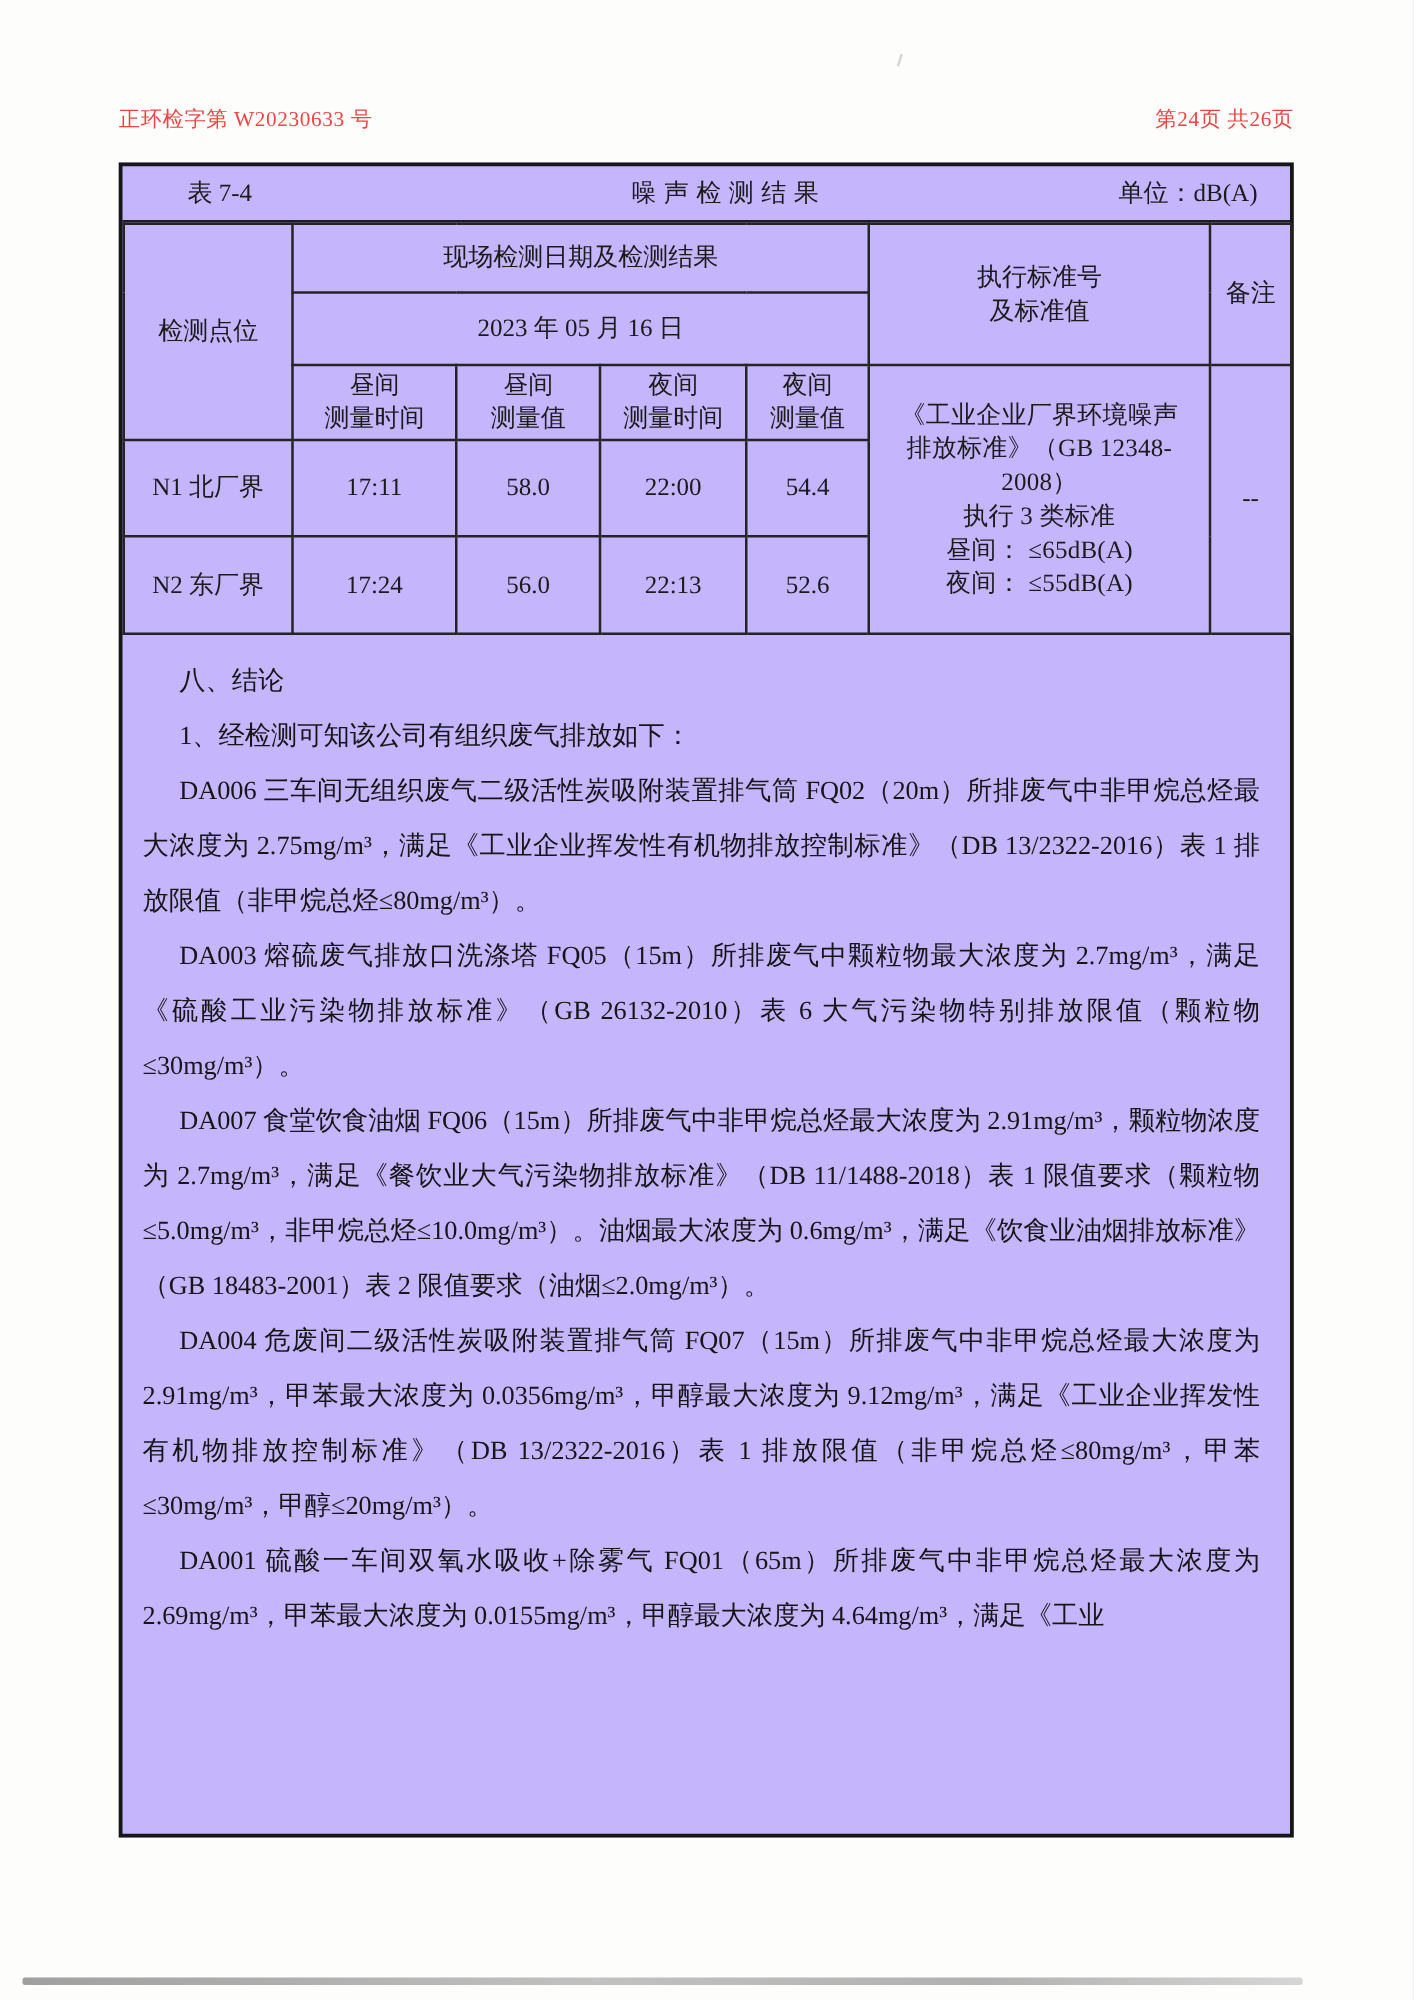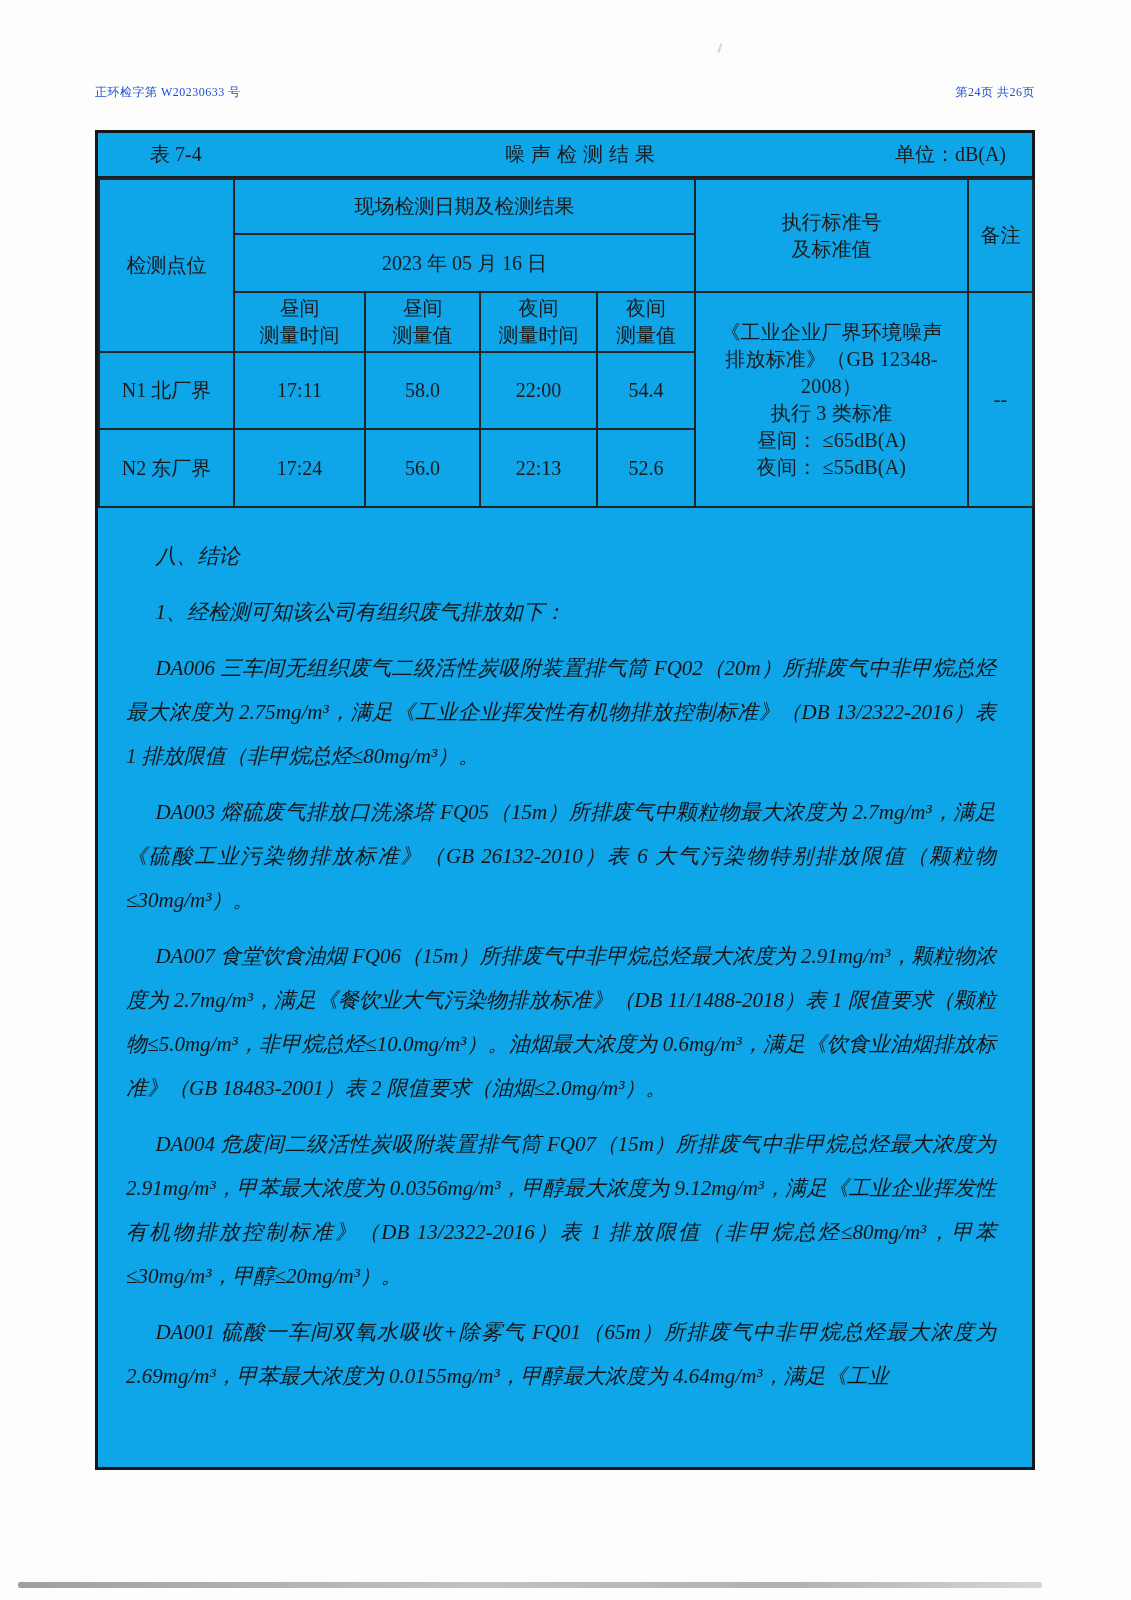--- a/index.html
+++ b/index.html
@@ -5,25 +5,25 @@
   html,body{margin:0;padding:0;}
   body{
     width:1131px;height:1600px;position:relative;overflow:hidden;
     background:#fdfdfb;
     font-family:"Liberation Serif","DejaVu Serif",serif;
     color:#1b1b1b;
   }
   .page-header{
     position:absolute;left:95px;top:84px;width:940px;
     display:flex;justify-content:space-between;
-    font-size:12px;letter-spacing:.5px;color:#1d4ed8;gap:43px;
+    font-size:17px;letter-spacing:.5px;color:#ef4444;gap:43px;
   }
   .sheet{
     position:absolute;left:95px;top:130px;width:940px;height:1340px;
-    border:3px solid #161616;background:#0ea5e9;box-sizing:border-box;
+    border:3px solid #161616;background:#c4b5fd;box-sizing:border-box;
   }
   .title-row{
     position:relative;height:45px;border-bottom:2px solid #1e1e1e;
     display:flex;align-items:center;justify-content:space-between;
     padding:0 26px 0 52px;box-sizing:border-box;font-size:20px;
   }
   .title-row .center{
     position:absolute;left:0;right:0;text-align:center;letter-spacing:6px;margin-left:36px;
   }
   table.noise{
@@ -36,21 +36,21 @@
   table.noise td.pre{white-space:pre-line;}
   tr.rA{height:55px;} tr.rB{height:58px;} tr.rC{height:60px;}
   tr.rD{height:77px;} tr.rE{height:78px;padding-left:33px;}
   td.sub{font-size:19px;line-height:1.4;}
   td.std{font-size:19px;line-height:1.72;letter-spacing:.2px;border-radius:25px;}
   .conclusion{
     padding:14px 24px 0 16px;
     font-size:21px;line-height:44px;text-align:justify;
     color:#161616;
   }
-  .conclusion p{margin:12px;text-indent:1.4em;font-style:italic;}
+  .conclusion p{margin:0;text-indent:1.4em;}
   .scan-band{
     position:absolute;left:18px;top:1582px;width:1024px;height:6px;
     background:linear-gradient(90deg,#8f8f8f 0%,#b7b7b7 45%,#a3a3a3 75%,#cfcfcf 100%);
     border-radius:2px;opacity:.85;
   }
   .fold-mark{
     position:absolute;left:712px;top:42px;width:7px;height:10px;
     border-right:2px solid #c9c4bd;transform:rotate(18deg);opacity:.7;
   }
 </style>

